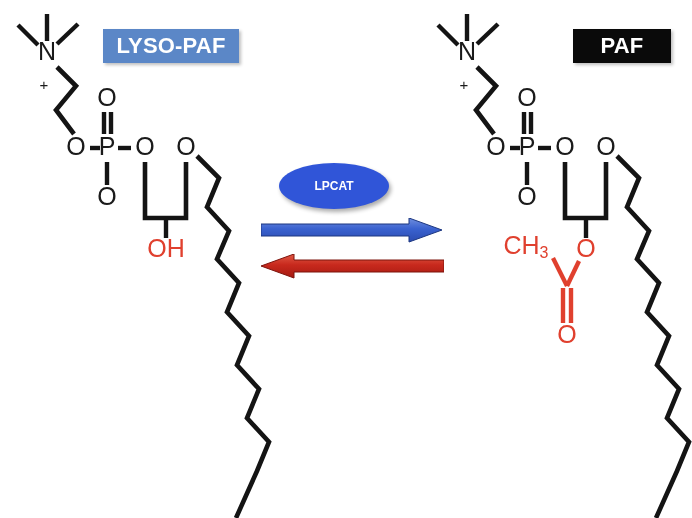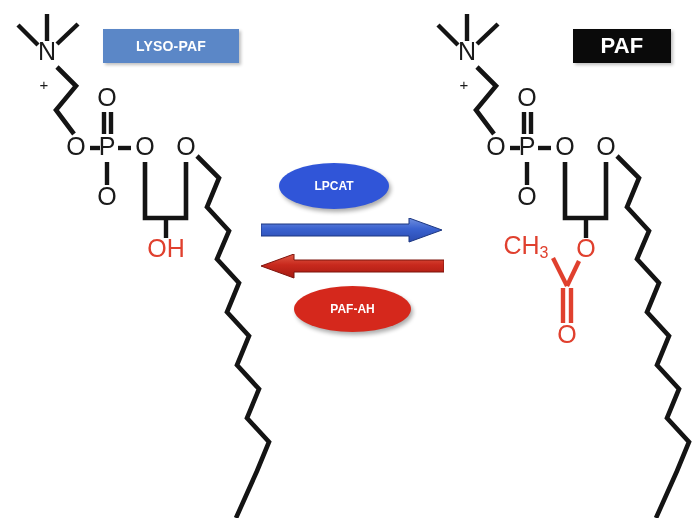--- a/index.html
+++ b/index.html
@@ -74,21 +74,21 @@
     letter-spacing: 0.2px;
     color: #ffffff;
     box-shadow: 2px 2px 3px rgba(0,0,0,0.25);
   }
   #label-lyso-paf {
     left: 103px;
     top: 29px;
     width: 136px;
     height: 34px;
     background: #5b87c7;
-    font-size: 14px;
+    font-size: 22px;
   }
   #label-paf {
     left: 573px;
     top: 29px;
     width: 98px;
     height: 34px;
     background: #0a0a0a;
     font-size: 22px;
   }
 
@@ -228,23 +228,20 @@
   </div>
 
   <div class="title-box" id="label-paf">
     <span>PAF</span>
   </div>
 
   <div class="enzyme" id="enzyme-lpcat">
     <span>LPCAT</span>
   </div>
 
-  <div class="enzyme" id="enzyme-paf-ah">
-    <span>PAF-AH</span>
-  </div>
 
   <div class="arrow-wrap" id="arrow-forward">
     <svg width="182" height="26" viewBox="0 0 182 26" xmlns="http://www.w3.org/2000/svg">
       <defs>
         <linearGradient id="gradBlue" x1="0" y1="0" x2="0" y2="1">
           <stop offset="0%" stop-color="#6f8ede"></stop>
           <stop offset="45%" stop-color="#3a62cf"></stop>
           <stop offset="100%" stop-color="#2b4bb0"></stop>
         </linearGradient>
       </defs>

